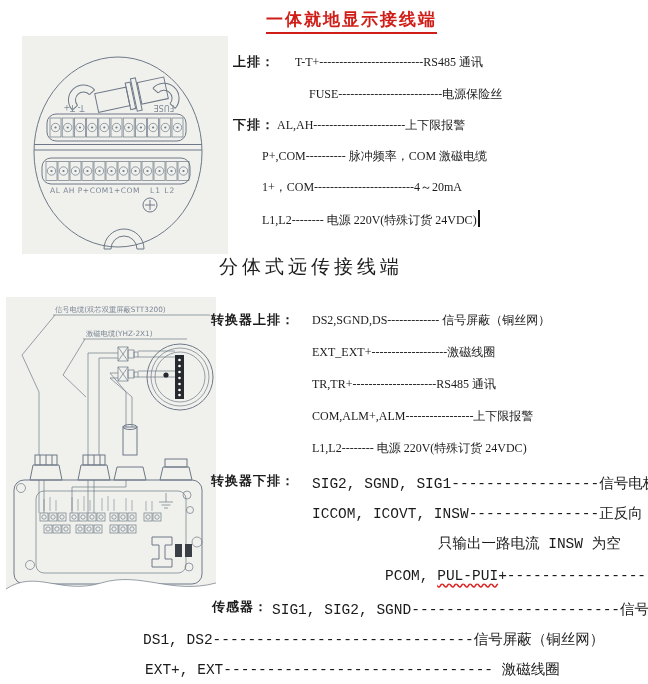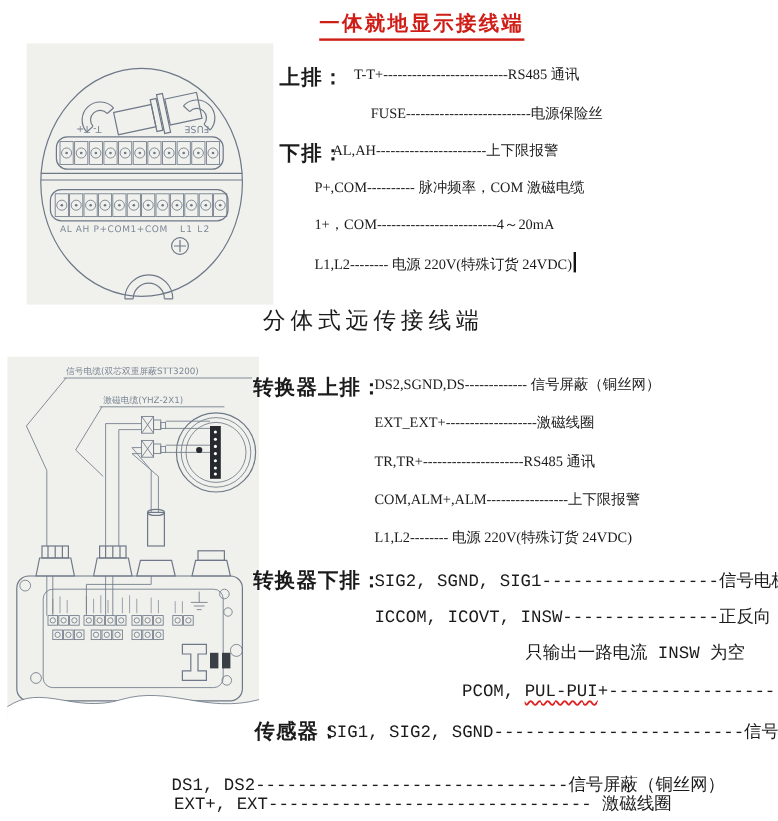--- a/index.html
+++ b/index.html
@@ -10,21 +10,21 @@
     --diagram-bg:#f0f1ec;
   }
   *{margin:0;padding:0;box-sizing:border-box;}
   body{width:648px;height:684px;background:#ffffff;position:relative;overflow:hidden;
        font-family:"Liberation Serif", serif;color:var(--ink);}
   .abs{position:absolute;white-space:nowrap;}
   .title{font-family:"Liberation Sans", sans-serif;font-weight:700;font-size:17px;
          color:var(--title-red);border-bottom:2px solid var(--title-red);
          padding-bottom:1px;letter-spacing:2px;}
   .subtitle{font-size:19px;letter-spacing:4px;text-align:right;}
-  .blabel{font-family:"Liberation Sans", sans-serif;font-weight:700;font-size:17px;letter-spacing:1px;}
+  .blabel{font-family:"Liberation Sans", sans-serif;font-weight:700;font-size:13px;letter-spacing:1px;}
   .serifline{font-size:12px;}
   .monoline{font-family:"Liberation Mono","DejaVu Sans Mono", monospace;font-size:14.5px;}
   .squiggle{text-decoration:underline;text-decoration-style:wavy;
             text-decoration-color:#d22;text-underline-offset:3px;}
   .caret{display:inline-block;width:2px;height:17px;background:#111;
          vertical-align:-3px;margin-left:1px;}
   svg{position:absolute;}
   svg text{font-family:"DejaVu Sans", sans-serif;fill:var(--draw-text);}
   .dln{stroke:var(--line);fill:none;stroke-width:1;}
   .dlnthin{stroke:var(--line);fill:none;stroke-width:0.7;}
@@ -315,14 +315,14 @@
 <div class="abs blabel" style="left:211px;top:472px;">转换器下排：</div>
 <div class="abs monoline" style="left:312px;top:474px;">SIG2, SGND, SIG1-----------------信号电极</div>
 <div class="abs monoline" style="left:312px;top:504px;">ICCOM, ICOVT, INSW---------------正反向 4～20Ma</div>
 <div class="abs monoline" style="left:438px;top:534px;">只输出一路电流 INSW 为空</div>
 <div class="abs monoline" style="left:385px;top:566px;">
   <span>PCOM, </span><span class="squiggle">PUL-PUI</span><span>+------------------ 正反向脉冲频率</span>
 </div>
 
 <div class="abs blabel" style="left:212px;top:598px;">传感器：</div>
 <div class="abs monoline" style="left:272px;top:600px;">SIG1, SIG2, SGND------------------------信号电极</div>
-<div class="abs monoline" style="left:143px;top:630px;margin-top:14px;">DS1, DS2------------------------------信号屏蔽（铜丝网）</div>
+<div class="abs monoline" style="left:143px;top:630px;">DS1, DS2------------------------------信号屏蔽（铜丝网）</div>
 <div class="abs monoline" style="left:145px;top:660px;">EXT+, EXT------------------------------- 激磁线圈</div>
 
 </body></html>

